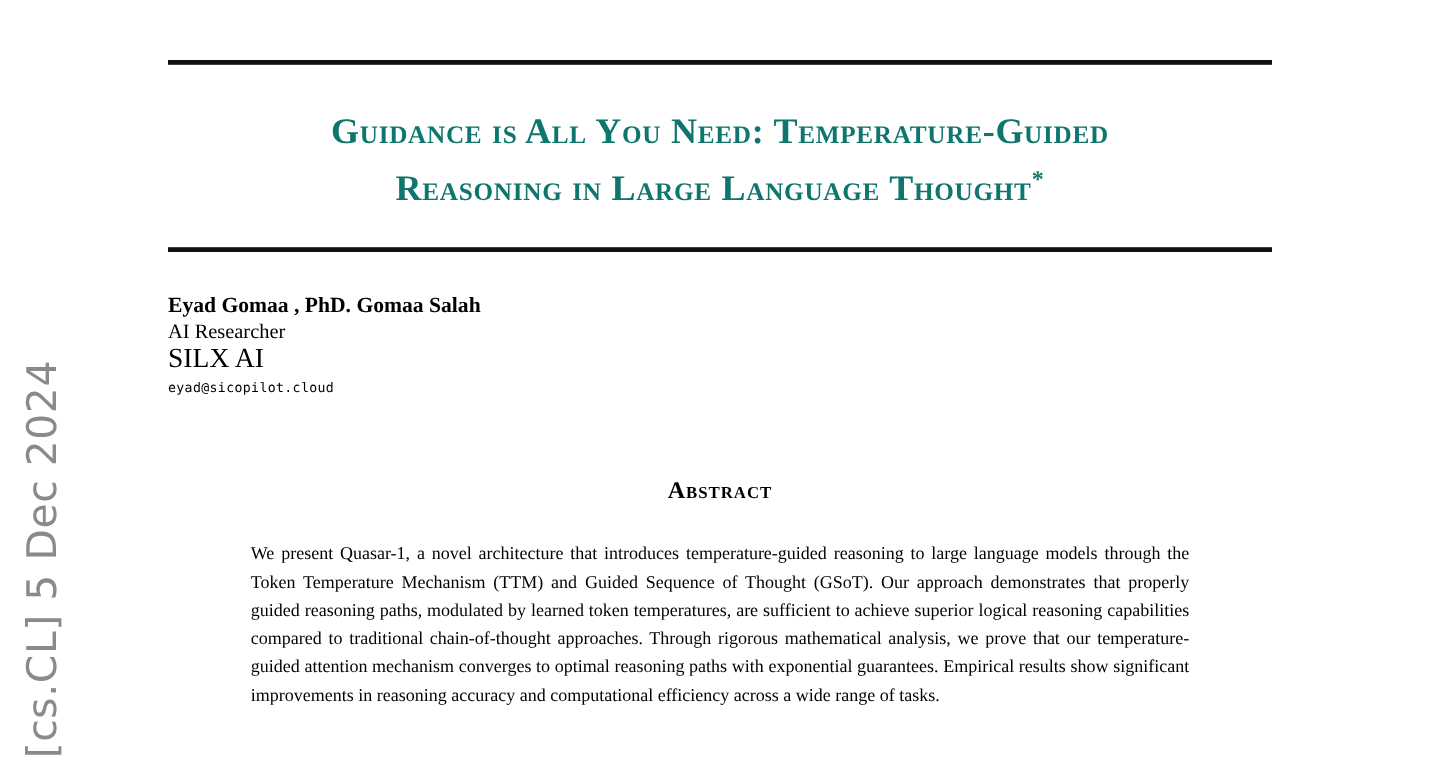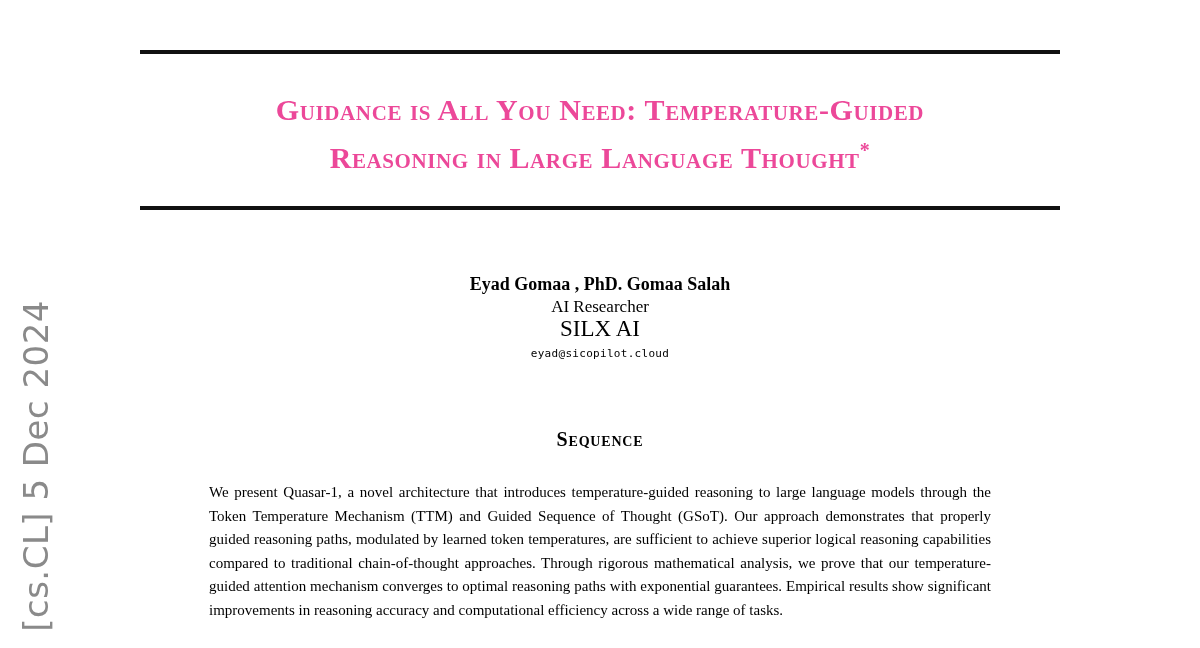--- a/index.html
+++ b/index.html
@@ -50,32 +50,31 @@
     margin-top: 14px;
   }
 
   .title {
     text-align: center;
     font-family: "Liberation Serif", serif;
     font-size: 30px;
     line-height: 40px;
     font-variant: small-caps;
     letter-spacing: 0.6px;
-    color: #ec4899;
+    color: #0f766e;
     padding: 16px 10px 8px 10px;
   }
   .title .star {
     font-variant: normal;
     font-size: 20px;
     vertical-align: super;
   }
 
   .authors-block {
-    text-align: center;
-    margin-top: 62px;
+    margin-top: 32px;
   }
   .author-name {
     font-size: 18px;
     font-weight: bold;
     line-height: 24px;
   }
   .author-role {
     font-size: 17px;
     line-height: 22px;
   }
@@ -126,17 +125,17 @@
 
   <div class="rule-bottom"></div>
 
   <div class="authors-block">
     <div class="author-name">Eyad Gomaa , PhD. Gomaa Salah</div>
     <div class="author-role">AI Researcher</div>
     <div class="author-org">SILX AI</div>
     <div class="author-email">eyad@sicopilot.cloud</div>
   </div>
 
-  <div class="abstract-heading">Sequence</div>
+  <div class="abstract-heading">Abstract</div>
 
   <p class="abstract-body">We present Quasar-1, a novel architecture that introduces temperature-guided reasoning to large language models through the Token Temperature Mechanism (TTM) and Guided Sequence of Thought (GSoT). Our approach demonstrates that properly guided reasoning paths, modulated by learned token temperatures, are sufficient to achieve superior logical reasoning capabilities compared to traditional chain-of-thought approaches. Through rigorous mathematical analysis, we prove that our temperature-guided attention mechanism converges to optimal reasoning paths with exponential guarantees. Empirical results show significant improvements in reasoning accuracy and computational efficiency across a wide range of tasks.</p>
 
 </div>
 
 </body></html>

